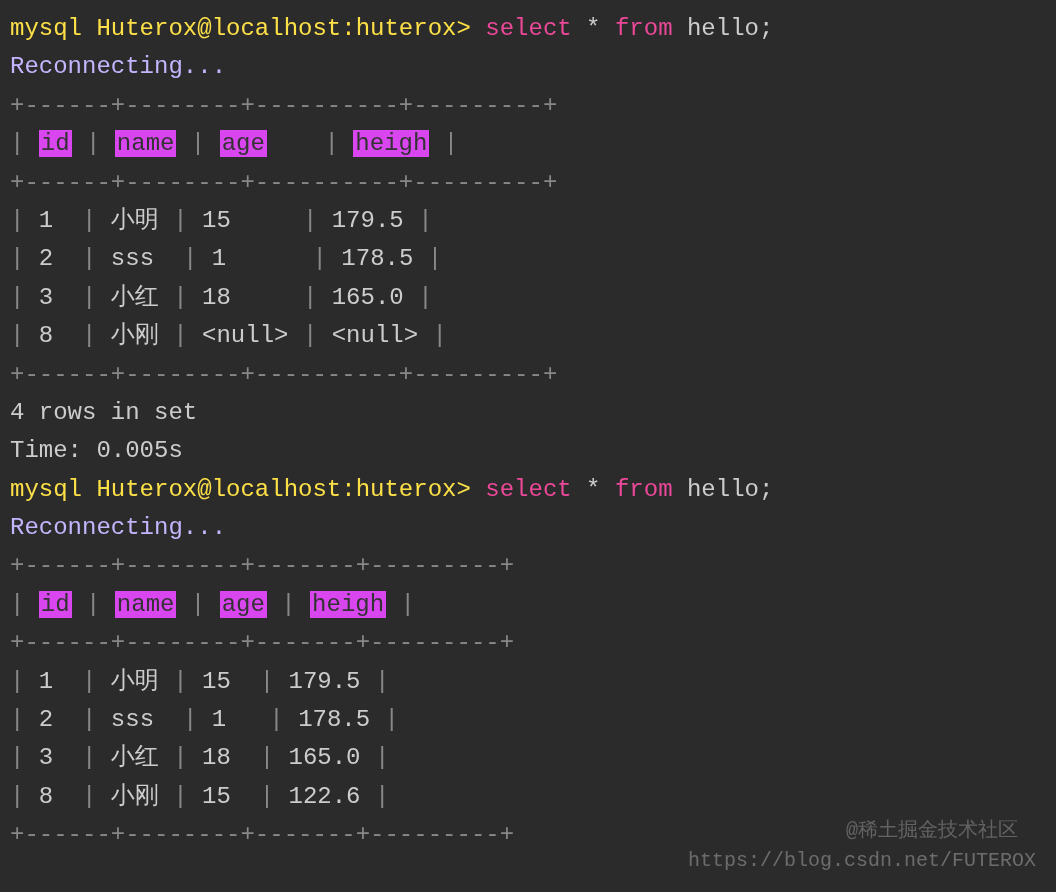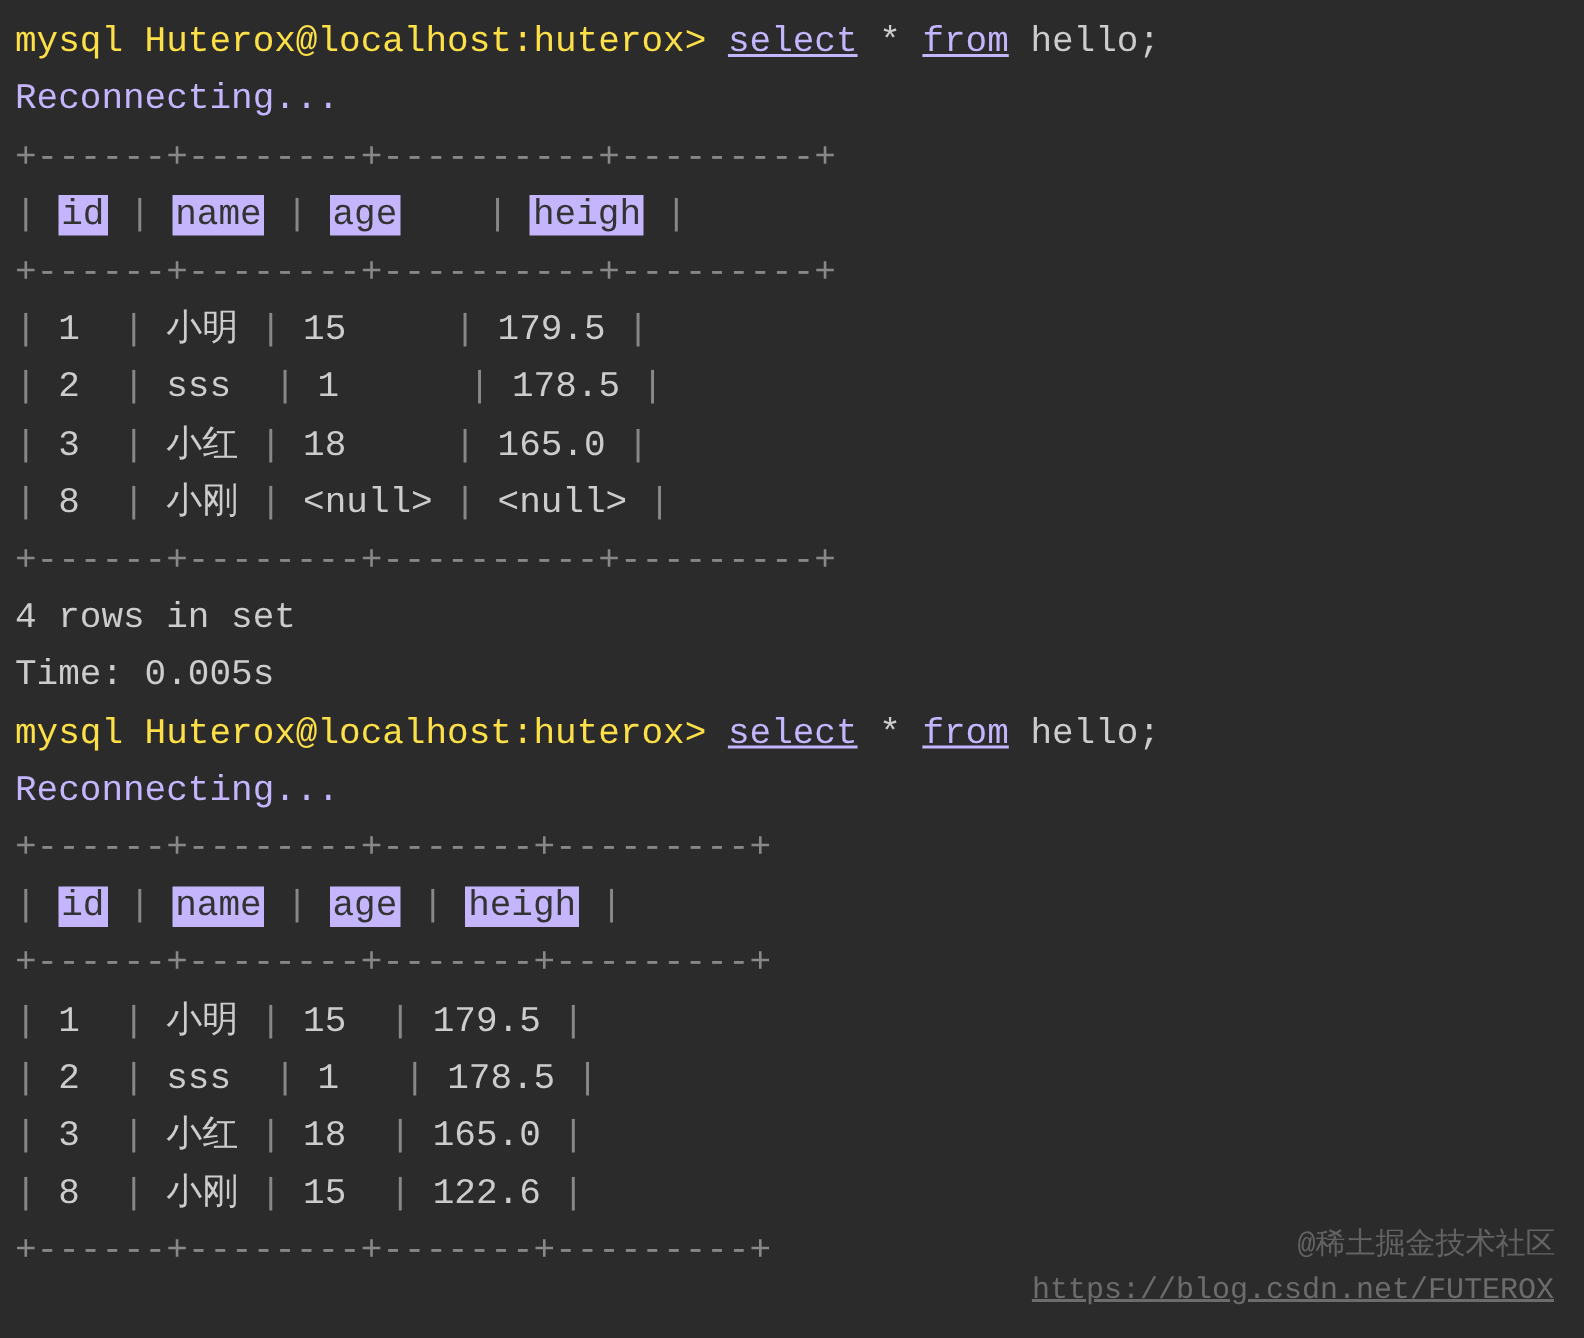--- a/index.html
+++ b/index.html
@@ -16,50 +16,48 @@
       padding: 10px;
       width: 1056px;
       height: 892px;
       overflow: hidden;
       position: relative;
     }
     .prompt {
       color: #fde047;
     }
     .keyword {
-      color: #c4b5fd;
-      text-decoration: underline;
+      color: #ec4899;
     }
     .asterisk {
       color: #cccccc;
     }
     .status {
       color: #c4b5fd;
     }
     .table-header {
-      background-color: #c4b5fd;
+      background-color: #d946ef;
       color: #333333;
       padding: 0 2px;
     }
     .table-border {
       color: #888888;
     }
     .watermark {
       position: absolute;
       bottom: 15px;
       right: 20px;
       color: #888888;
       font-size: 20px;
       opacity: 0.7;
-      text-decoration: underline;
     }
     .watermark-cn {
       position: absolute;
       bottom: 45px;
-      right: 19px;
+      right: 38px;
       color: #888888;
       font-size: 20px;
       opacity: 0.6;
     }
     pre {
       white-space: pre;
       font-family: inherit;
     }
   </style>
 </head>

